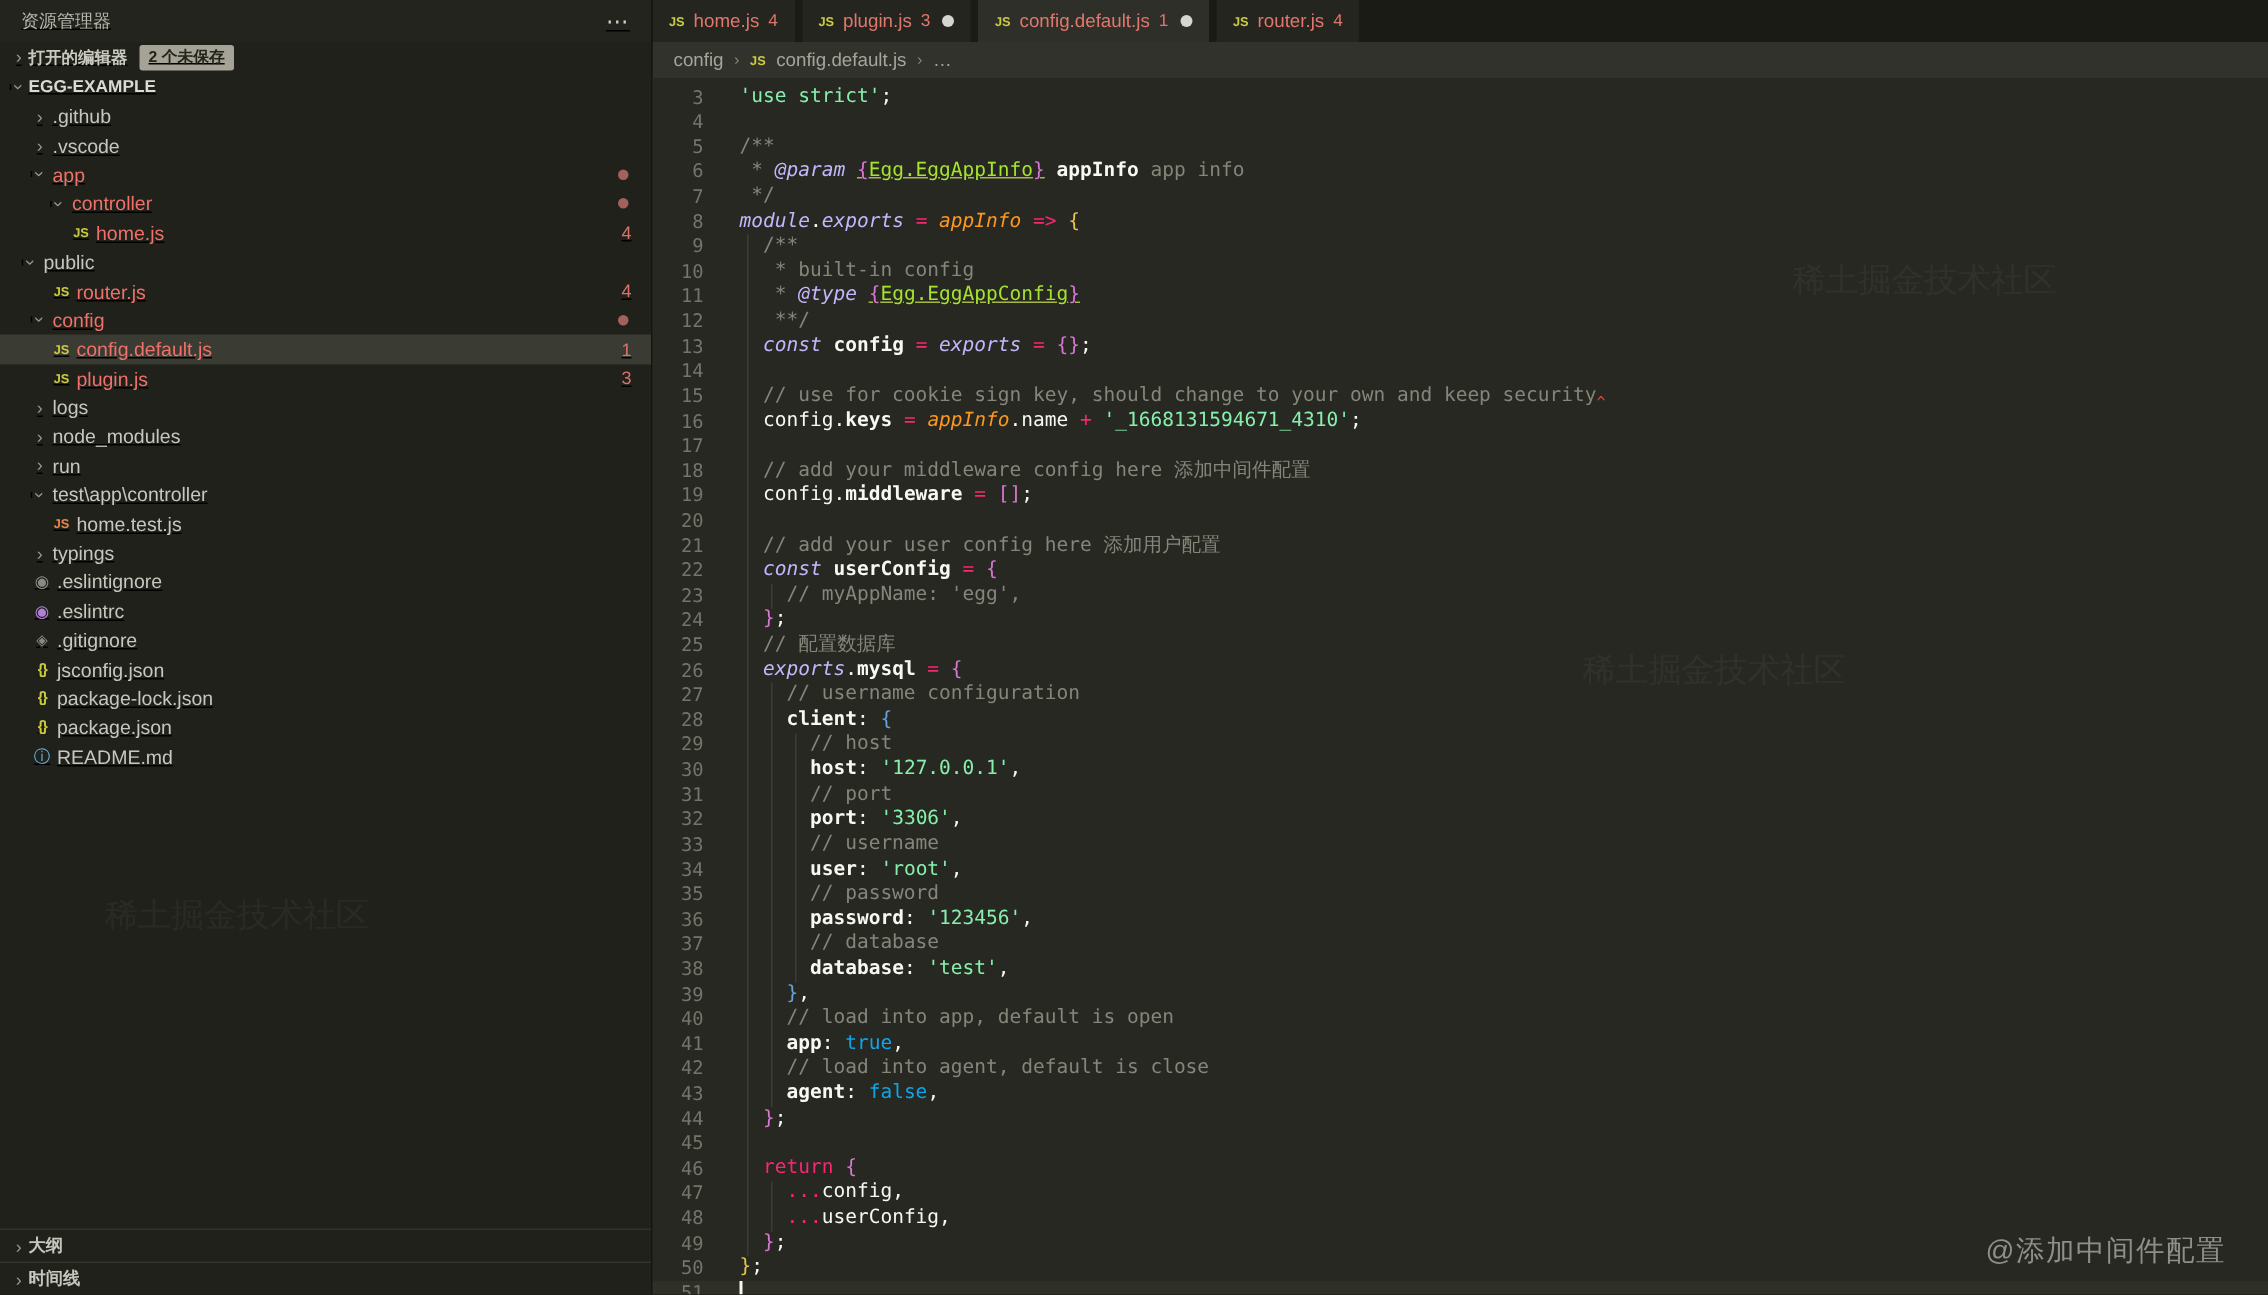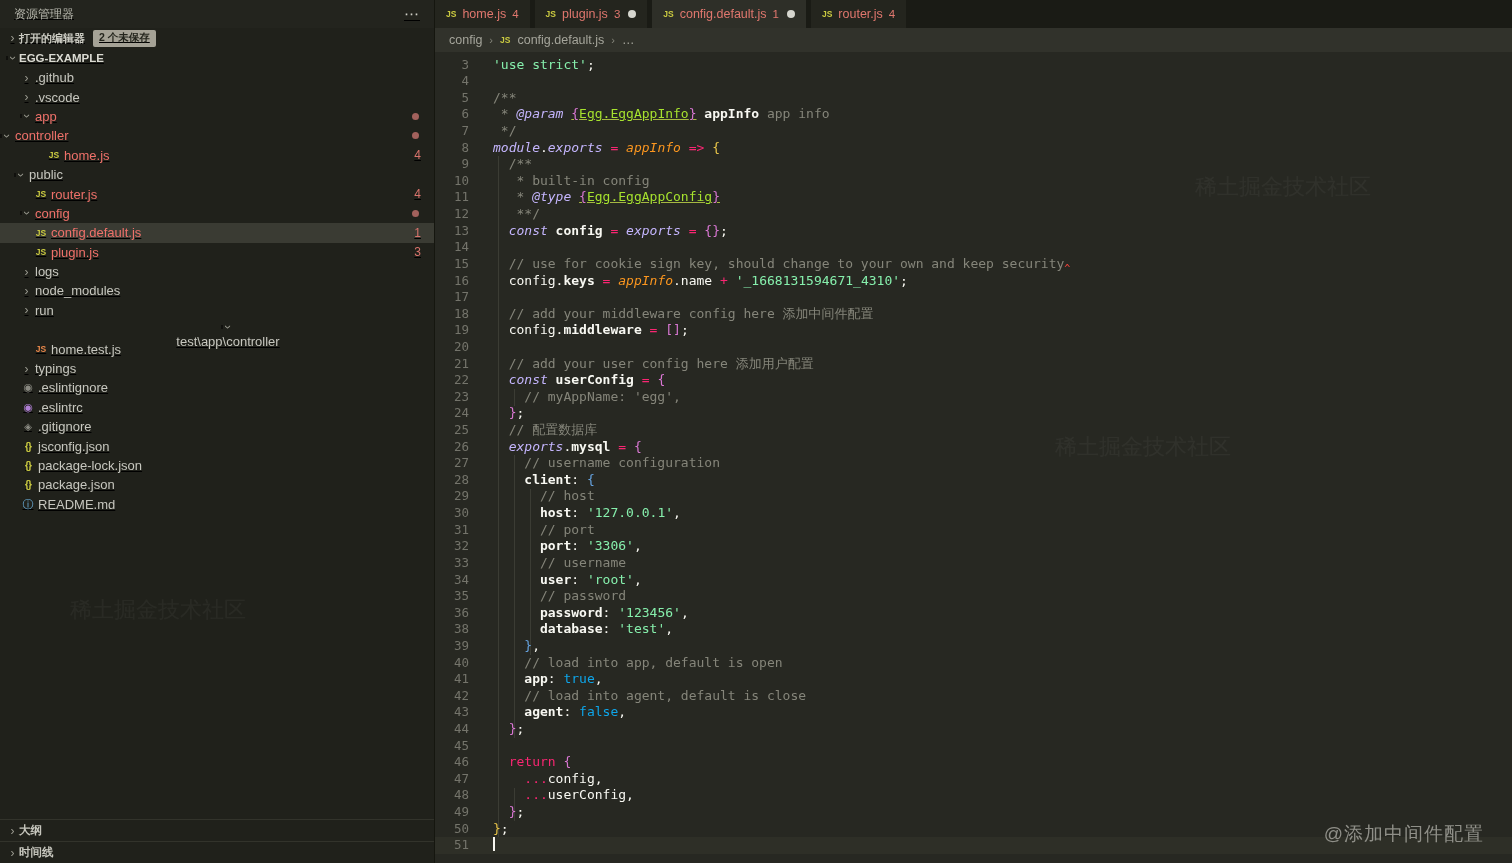--- a/index.html
+++ b/index.html
@@ -99,21 +99,21 @@
         </div>
         <div class="row" style="padding-left: 20px;">
           <span class="chev">›</span>
           <span class="lbl">.vscode</span>
         </div>
         <div class="row error" style="padding-left: 20px;">
           <span class="chev exp">›</span>
           <span class="lbl">app</span>
           <span class="mdot"></span>
         </div>
-        <div class="row error" style="">
+        <div class="row error" style="padding-left: 33px;">
           <span class="chev exp">›</span>
           <span class="lbl">controller</span>
           <span class="mdot"></span>
         </div>
         <div class="row error" style="padding-left: 46px;">
           <span class="ico ico-js">JS</span>
           <span class="lbl">home.js</span>
           <span class="mk">4</span>
         </div>
         <div class="row" style="padding-left: 14px;">
@@ -145,21 +145,21 @@
           <span class="lbl">logs</span>
         </div>
         <div class="row" style="padding-left: 20px;">
           <span class="chev">›</span>
           <span class="lbl">node_modules</span>
         </div>
         <div class="row" style="padding-left: 20px;">
           <span class="chev">›</span>
           <span class="lbl">run</span>
         </div>
-        <div class="row" style="padding-left: 20px; flex-direction: column;">
+        <div class="row" style="padding-left: 20px;">
           <span class="chev exp">›</span>
           <span class="lbl">test\app\controller</span>
         </div>
         <div class="row" style="padding-left: 33px;">
           <span class="ico ico-js orange">JS</span>
           <span class="lbl">home.test.js</span>
         </div>
         <div class="row" style="padding-left: 20px;">
           <span class="chev">›</span>
           <span class="lbl">typings</span>
@@ -274,20 +274,21 @@
           <div class="code-line"><span class="ln">27</span><span class="codetxt"><span class="tok t-c">    // username configuration</span></span></div>
           <div class="code-line"><span class="ln">28</span><span class="codetxt"><span class="tok t-w">    </span><span class="tok t-wb">client</span><span class="tok t-w">: </span><span class="tok t-b3">{</span></span></div>
           <div class="code-line"><span class="ln">29</span><span class="codetxt"><span class="tok t-c">      // host</span></span></div>
           <div class="code-line"><span class="ln">30</span><span class="codetxt"><span class="tok t-w">      </span><span class="tok t-wb">host</span><span class="tok t-w">: </span><span class="tok t-s">'127.0.0.1'</span><span class="tok t-w">,</span></span></div>
           <div class="code-line"><span class="ln">31</span><span class="codetxt"><span class="tok t-c">      // port</span></span></div>
           <div class="code-line"><span class="ln">32</span><span class="codetxt"><span class="tok t-w">      </span><span class="tok t-wb">port</span><span class="tok t-w">: </span><span class="tok t-s">'3306'</span><span class="tok t-w">,</span></span></div>
           <div class="code-line"><span class="ln">33</span><span class="codetxt"><span class="tok t-c">      // username</span></span></div>
           <div class="code-line"><span class="ln">34</span><span class="codetxt"><span class="tok t-w">      </span><span class="tok t-wb">user</span><span class="tok t-w">: </span><span class="tok t-s">'root'</span><span class="tok t-w">,</span></span></div>
           <div class="code-line"><span class="ln">35</span><span class="codetxt"><span class="tok t-c">      // password</span></span></div>
           <div class="code-line"><span class="ln">36</span><span class="codetxt"><span class="tok t-w">      </span><span class="tok t-wb">password</span><span class="tok t-w">: </span><span class="tok t-s">'123456'</span><span class="tok t-w">,</span></span></div>
+          <div class="code-line"><span class="ln">37</span><span class="codetxt"><span class="tok t-c">      // database</span></span></div>
           <div class="code-line"><span class="ln">38</span><span class="codetxt"><span class="tok t-w">      </span><span class="tok t-wb">database</span><span class="tok t-w">: </span><span class="tok t-s">'test'</span><span class="tok t-w">,</span></span></div>
           <div class="code-line"><span class="ln">39</span><span class="codetxt"><span class="tok t-w">    </span><span class="tok t-b3">}</span><span class="tok t-w">,</span></span></div>
           <div class="code-line"><span class="ln">40</span><span class="codetxt"><span class="tok t-c">    // load into app, default is open</span></span></div>
           <div class="code-line"><span class="ln">41</span><span class="codetxt"><span class="tok t-w">    </span><span class="tok t-wb">app</span><span class="tok t-w">: </span><span class="tok t-p">true</span><span class="tok t-w">,</span></span></div>
           <div class="code-line"><span class="ln">42</span><span class="codetxt"><span class="tok t-c">    // load into agent, default is close</span></span></div>
           <div class="code-line"><span class="ln">43</span><span class="codetxt"><span class="tok t-w">    </span><span class="tok t-wb">agent</span><span class="tok t-w">: </span><span class="tok t-p">false</span><span class="tok t-w">,</span></span></div>
           <div class="code-line"><span class="ln">44</span><span class="codetxt"><span class="tok t-w">  </span><span class="tok t-b2">}</span><span class="tok t-w">;</span></span></div>
           <div class="code-line"><span class="ln">45</span><span class="codetxt"></span></div>
           <div class="code-line"><span class="ln">46</span><span class="codetxt"><span class="tok t-w">  </span><span class="tok t-k">return</span><span class="tok t-w"> </span><span class="tok t-b2">{</span></span></div>
           <div class="code-line"><span class="ln">47</span><span class="codetxt"><span class="tok t-w">    </span><span class="tok t-k">...</span><span class="tok t-w">config,</span></span></div>

